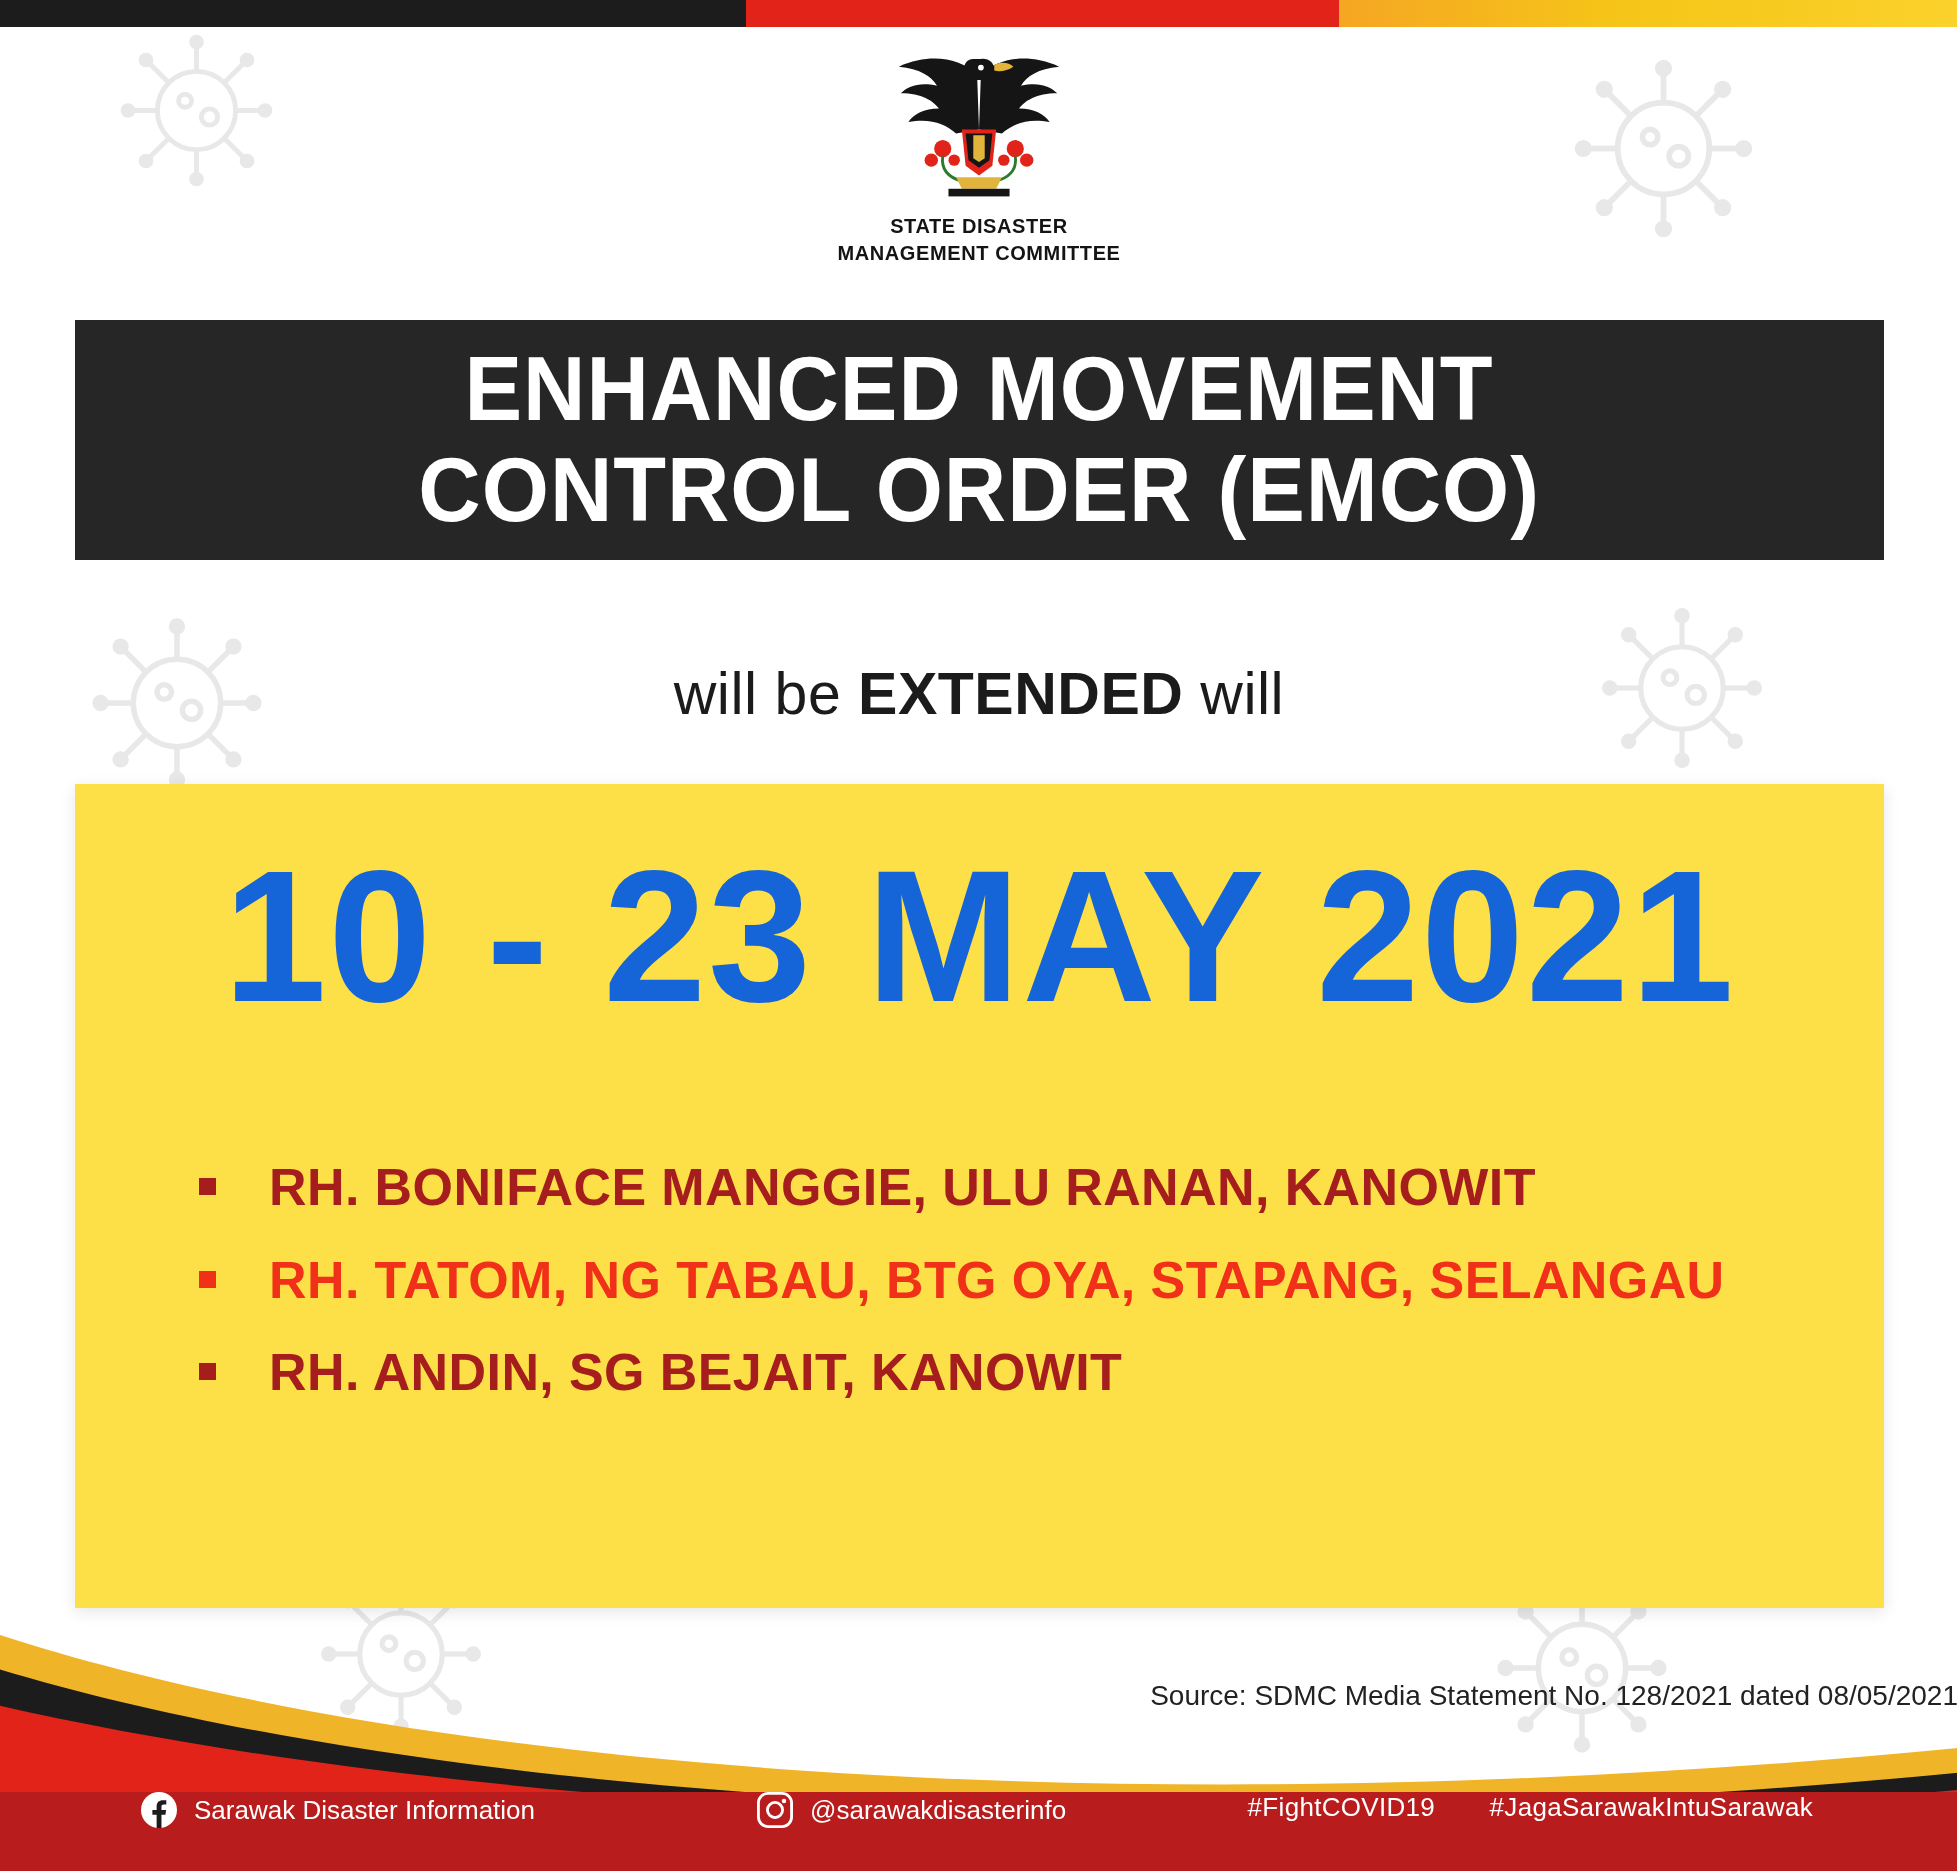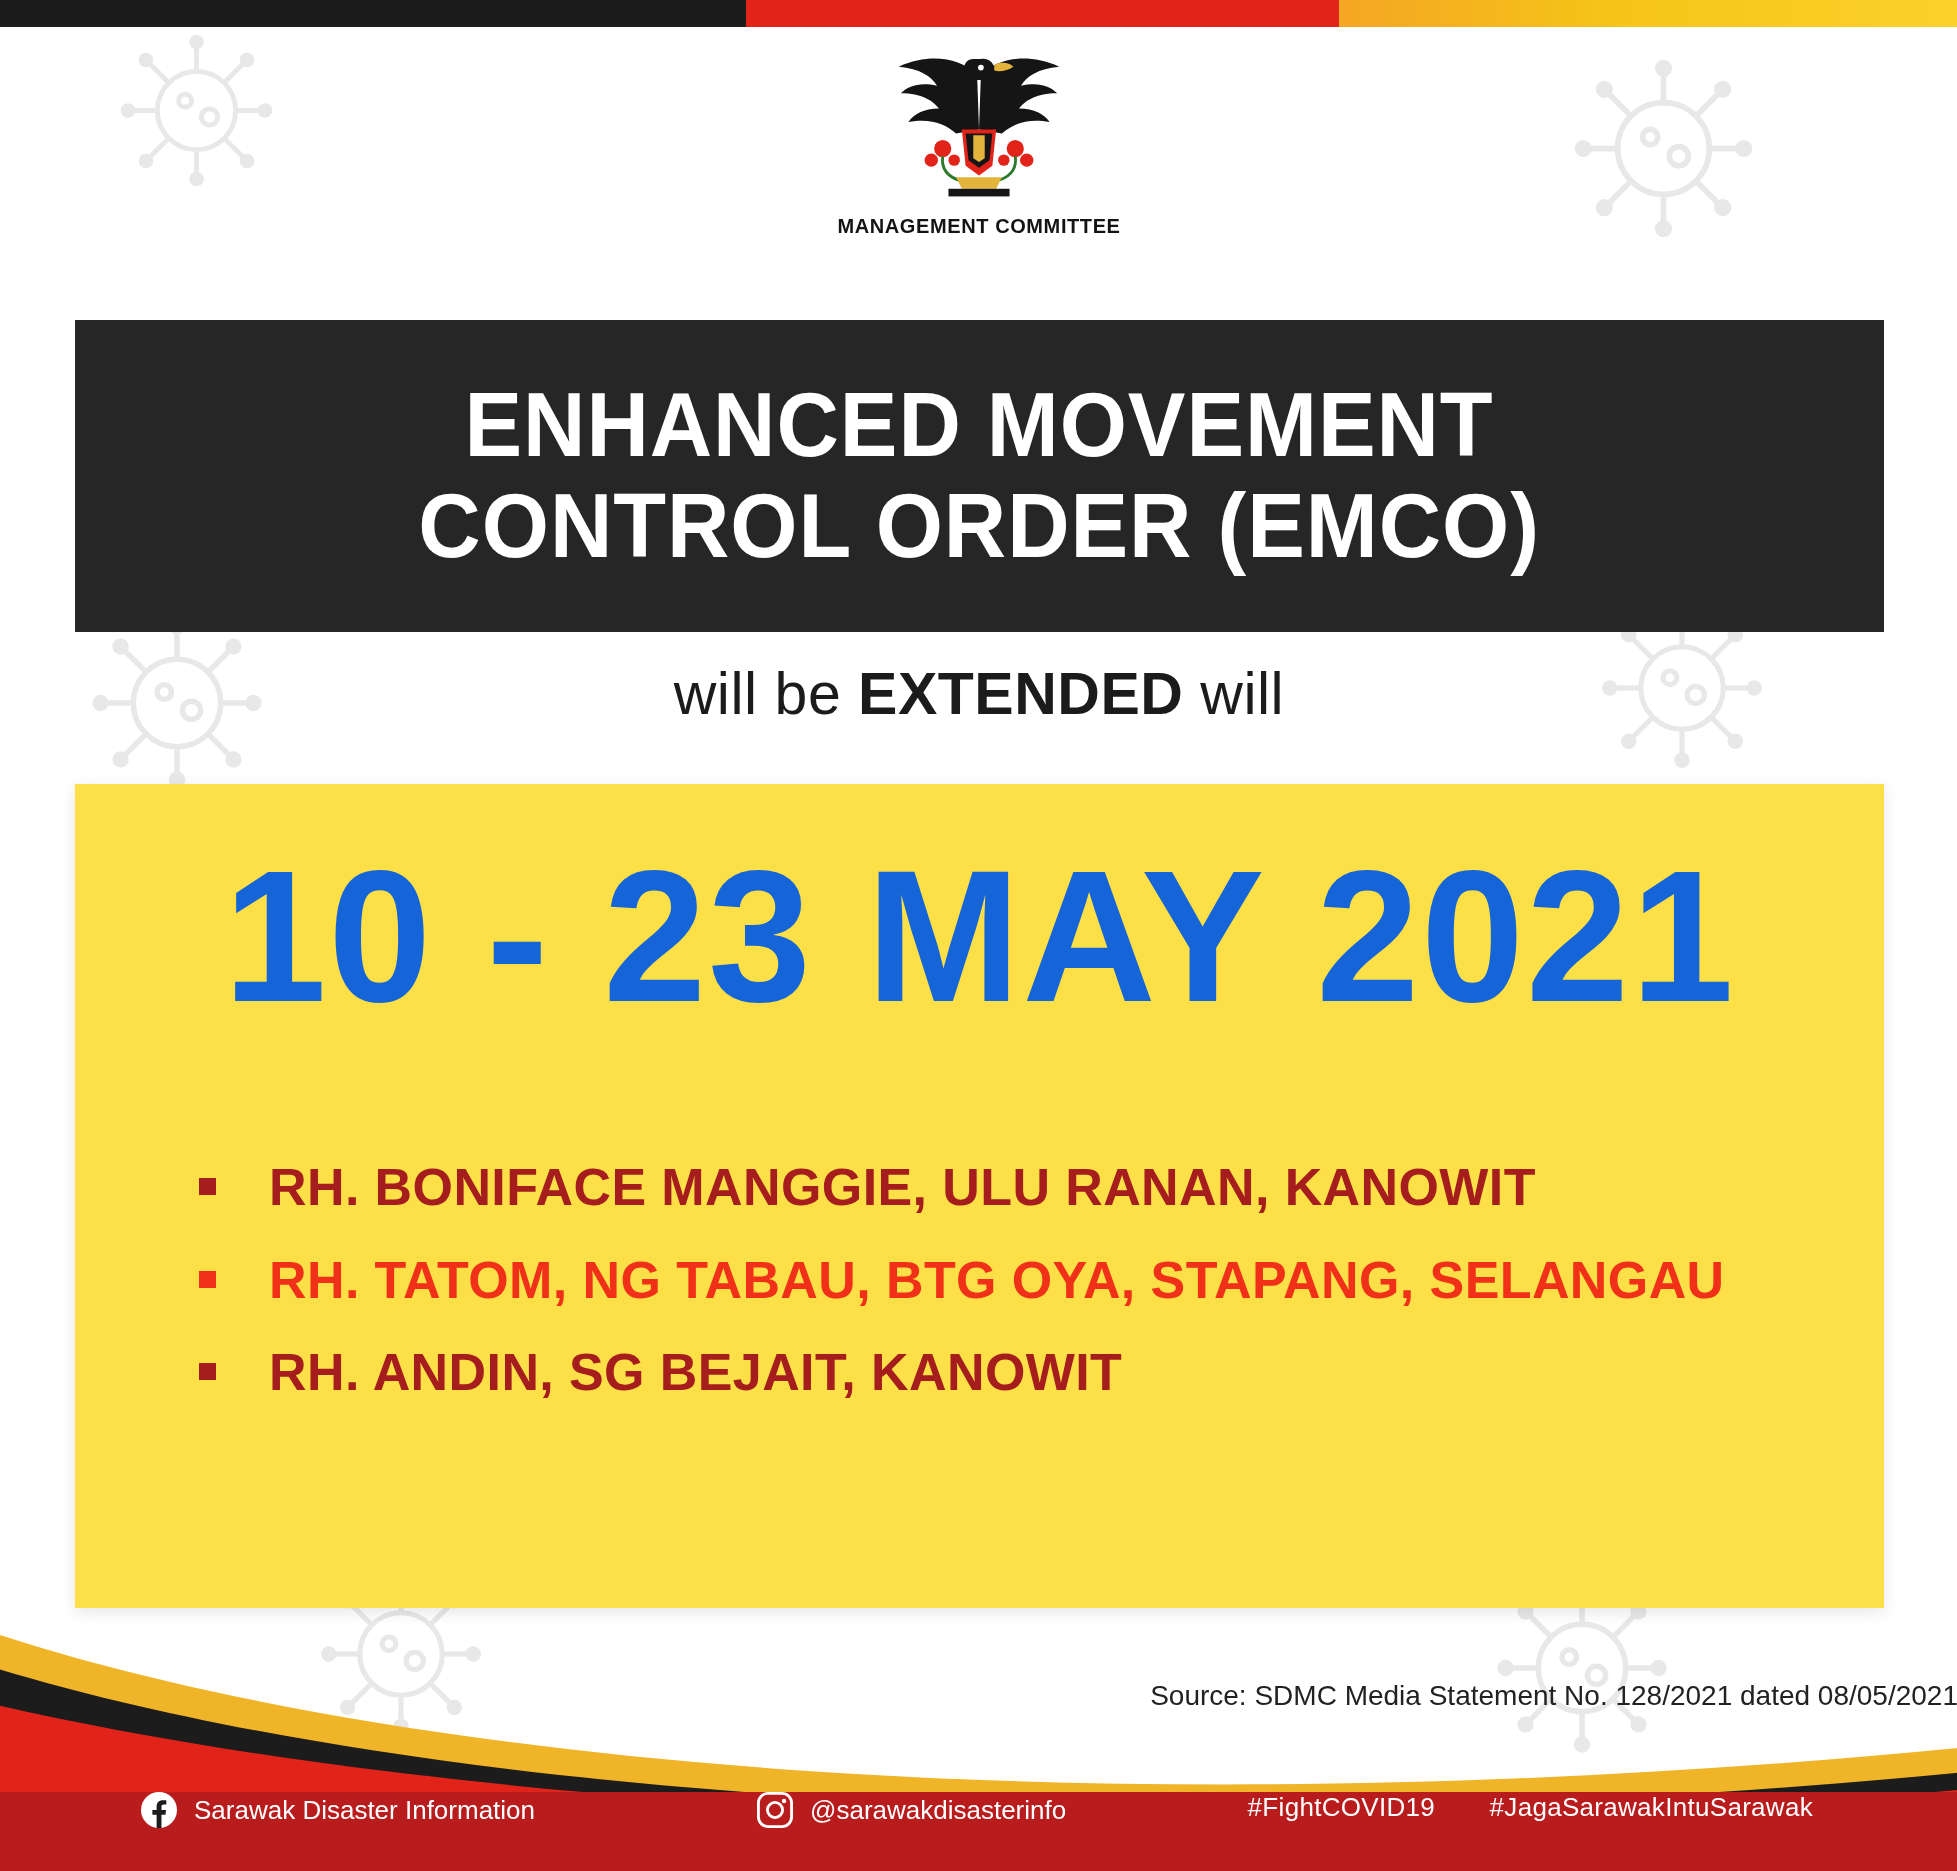--- a/index.html
+++ b/index.html
@@ -58,21 +58,21 @@
     line-height: 1.35;
     color: #141414;
   }
 
   
   .headline-band {
     position: absolute;
     top: 320px;
     left: 75px;
     width: 1809px;
-    height: 312px;
+    height: 240px;
     background: #262626;
     display: flex;
     flex-direction: column;
     align-items: center;
     justify-content: center;
   }
   .headline-band .line {
     color: #ffffff;
     font-weight: bold;
     font-size: 90px;
@@ -388,20 +388,21 @@
       <g stroke="#2c7a2c" stroke-width="3" fill="none">
         <path d="M72 124 C70 138 78 146 92 150"></path>
         <path d="M148 124 C150 138 142 146 128 150"></path>
       </g>
 
       <path d="M86 146 L134 146 L128 158 L92 158 Z" fill="#e3b43c"></path>
       <rect x="78" y="158" width="64" height="8" fill="#151515"></rect>
     </svg>
   </div>
   <div class="org-name">
+    <div>STATE DISASTER</div>
     <div>MANAGEMENT COMMITTEE</div>
   </div>
 </div>
 
 <div class="headline-band">
   <div class="line">ENHANCED MOVEMENT</div>
   <div class="line">CONTROL ORDER (EMCO)</div>
 </div>
 
 <div class="subline">

